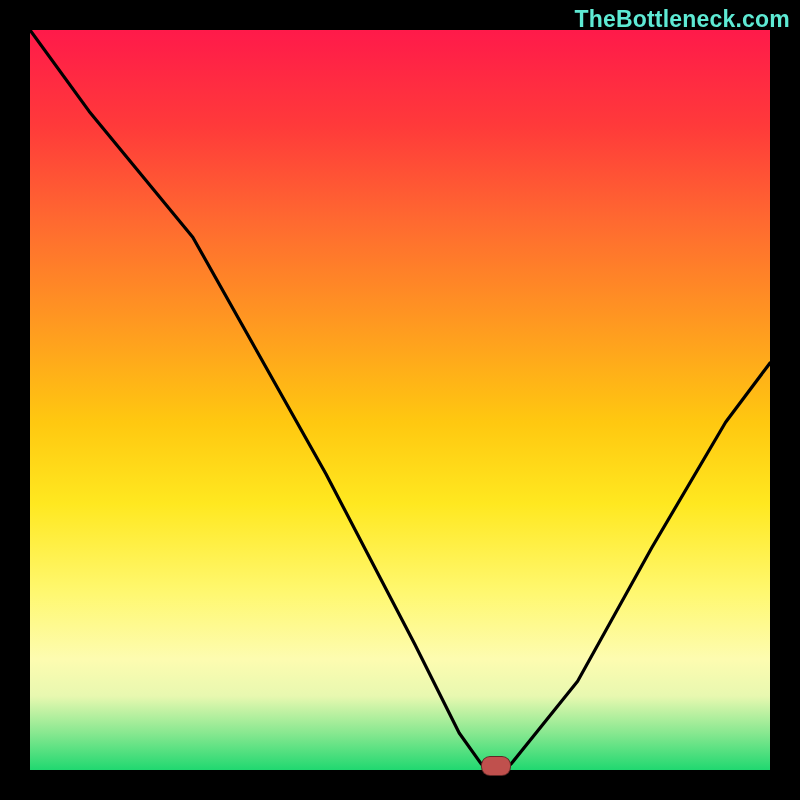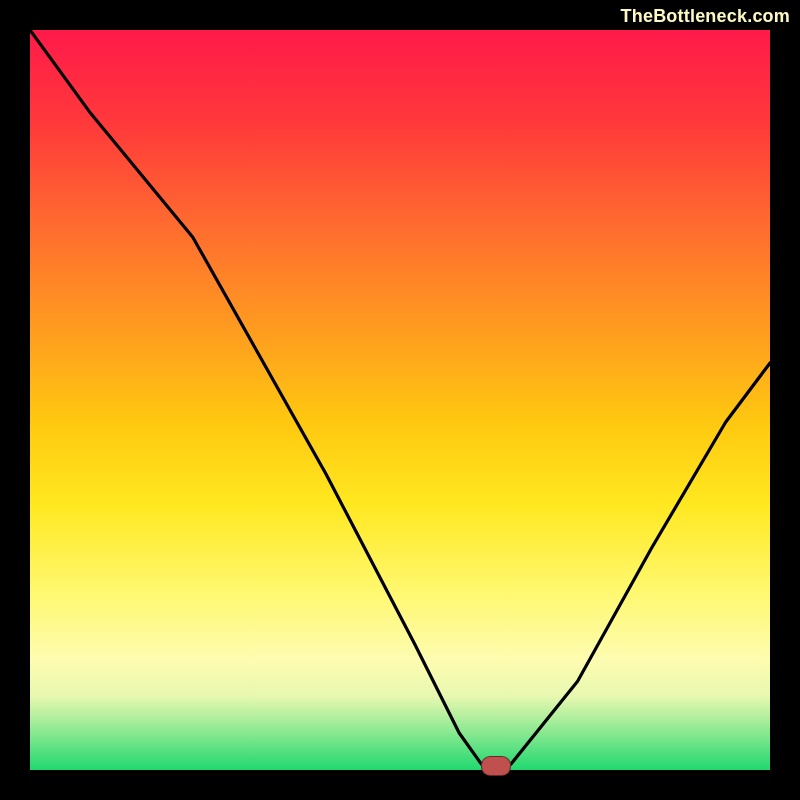--- a/index.html
+++ b/index.html
@@ -33,23 +33,23 @@
       #fdfcb0 85%,
       #e8f8b0 90%,
       #88e890 95%,
       #20d870 100%);
   }
   .watermark {
     position: absolute;
     top: 6px;
     right: 10px;
     font-family: Arial, Helvetica, sans-serif;
-    font-size: 18px;
+    font-size: 23px;
     font-weight: 600;
-    color: #fef9c3;
+    color: #5eead4;
     letter-spacing: 0.2px;
   }
   svg.curve {
     position: absolute;
     left: 0;
     top: 0;
     width: 740px;
     height: 740px;
   }
   .marker {

